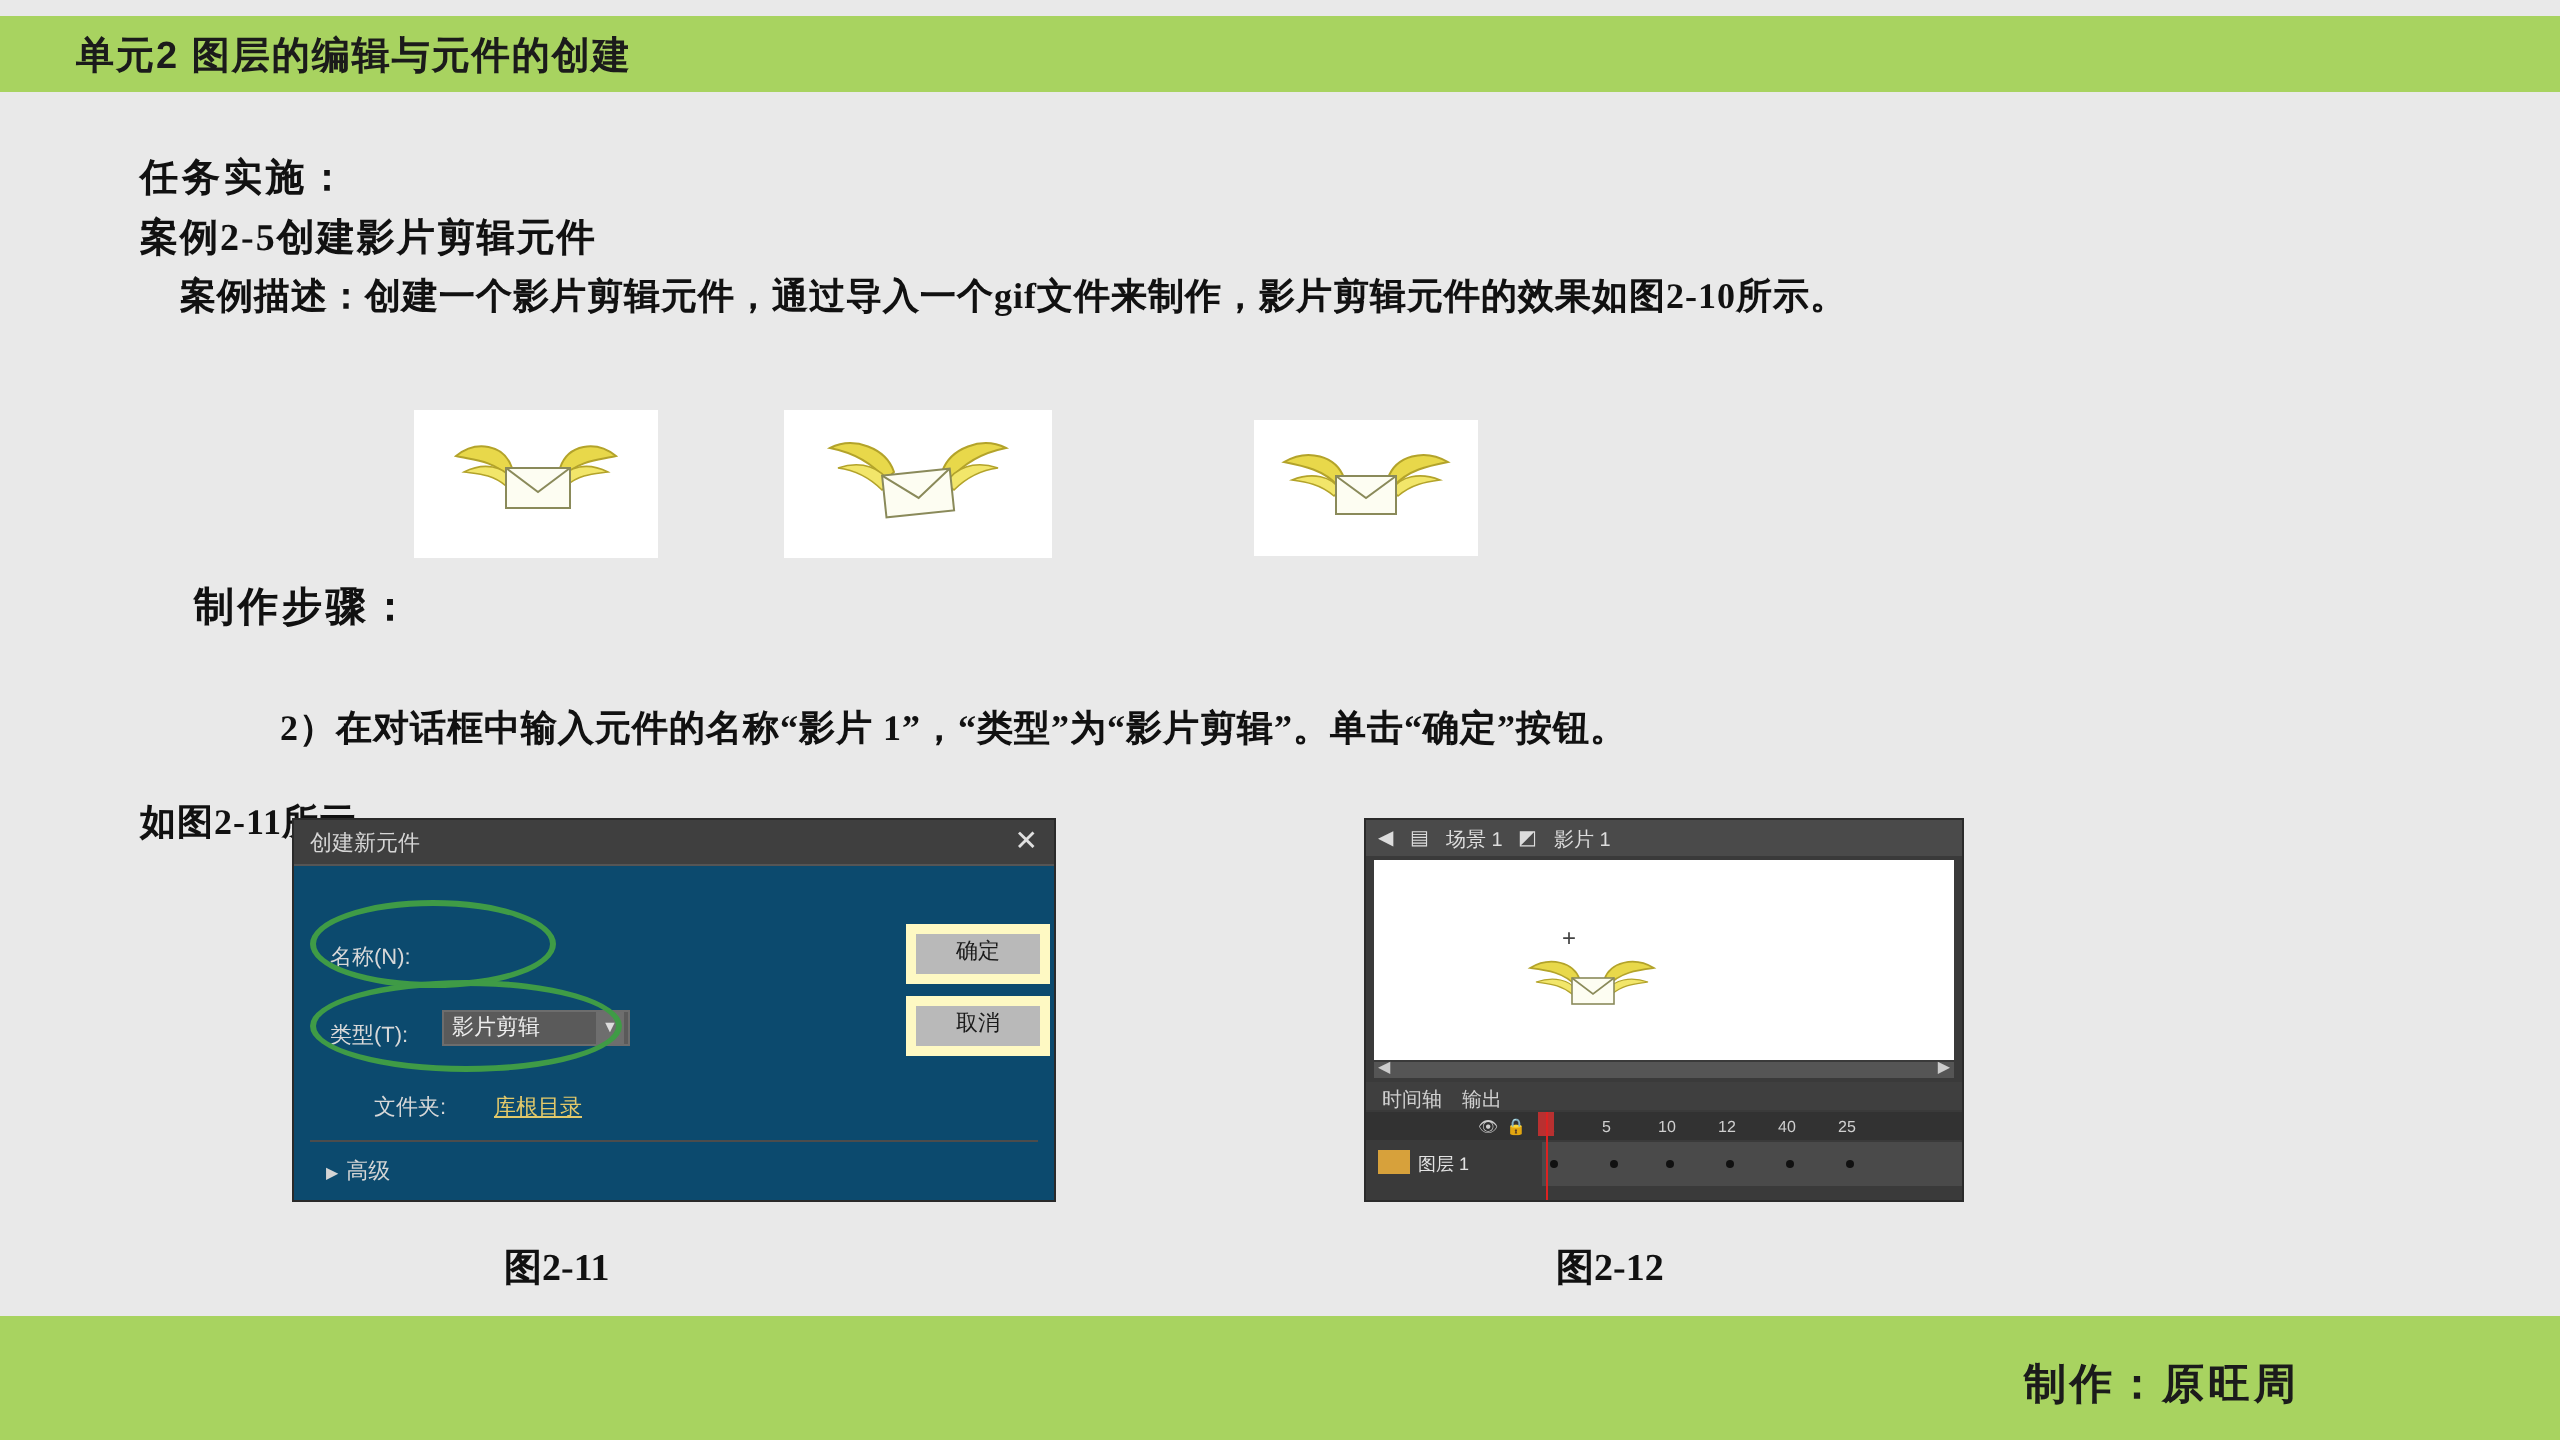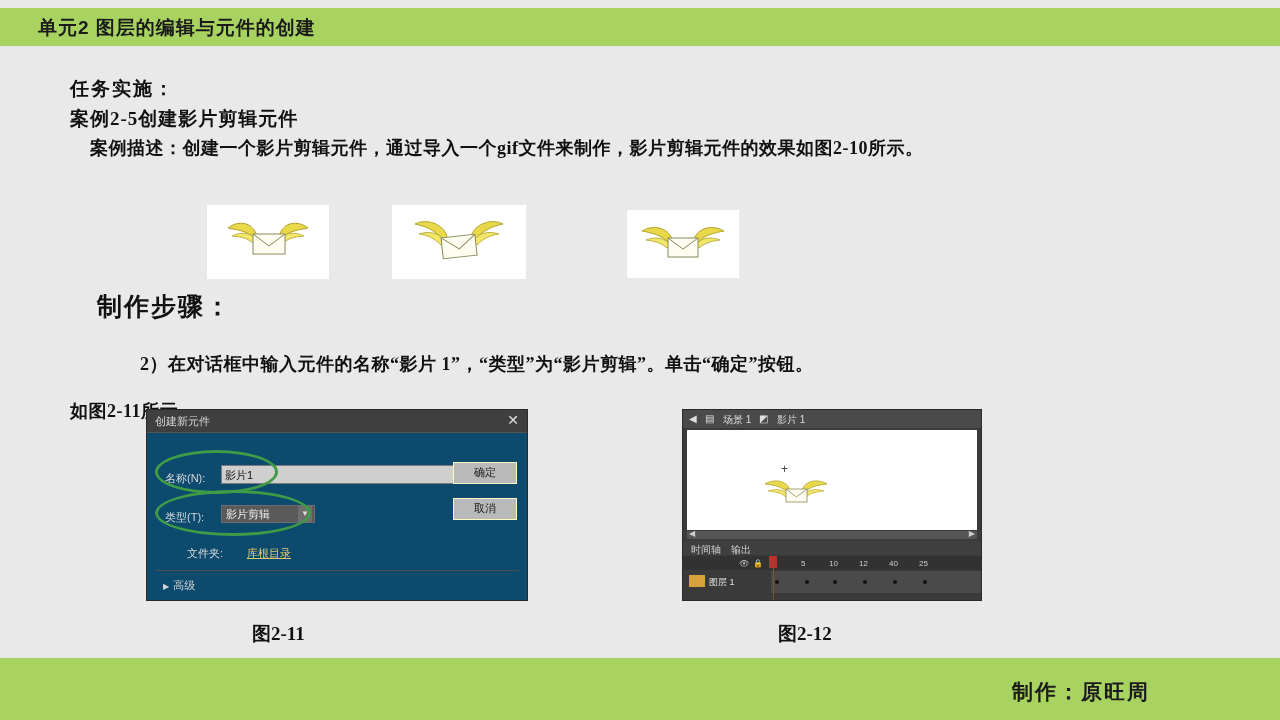--- a/index.html
+++ b/index.html
@@ -55,21 +55,21 @@
   .txt {
     position: absolute;
     color: #111;
     font-weight: bold;
     white-space: nowrap;
     font-family: "Liberation Serif", serif;
   }
   .l1 { left: 70px;  top: 76px;  font-size: 19px; letter-spacing: 2px; }
   .l2 { left: 70px;  top: 106px; font-size: 19px; letter-spacing: 1px; }
   .l3 { left: 90px;  top: 136px; font-size: 18px; letter-spacing: 0.5px; }
-  .l4 { left: 97px;  top: 290px; font-size: 25px; letter-spacing: 2px; }
+  .l4 { left: 97px;  top: 290px; font-size: 20px; letter-spacing: 2px; }
   .l5 { left: 140px; top: 320px; font-size: 18px; letter-spacing: 0.5px; }
   .l6 { left: 140px; top: 352px; font-size: 18px; letter-spacing: 0.5px; }
   .l7 { left: 70px;  top: 378px; font-size: 18px; letter-spacing: 0.5px; margin-top: 21px; }
 
   
   .frame {
     position: absolute;
     background: #fff;
     border: 1px solid #ffffff;
   }
@@ -146,21 +146,21 @@
     position: absolute;
     left: 100px; top: 136px;
     font-size: 11px;
     color: #e3c96a;
     text-decoration: underline;
   }
   .dlg-btn {
     position: absolute;
     width: 62px; height: 20px;
     background: #b9b9b9;
-    border: 1px solid #fef9c3;
+    border: 5px solid #fef9c3;
     color: #1a1a1a;
     font-size: 11px;
     text-align: center;
     line-height: 19px;
   }
   .btn-ok { left: 306px; top: 52px; }
   .btn-cancel { left: 306px; top: 88px; }
   .dlg-adv {
     position: absolute;
     left: 16px; top: 168px;
@@ -341,21 +341,20 @@
   <div class="txt l4">制作步骤：</div>
   <div class="txt l6">2）在对话框中输入元件的名称“影片 1”，“类型”为“影片剪辑”。单击“确定”按钮。</div>
   <div class="txt l7">如图2-11所示。</div>
 
   <div class="dialog">
     <div class="dlg-titlebar"></div>
     <div class="dlg-title">创建新元件</div>
     <div class="dlg-close">✕</div>
 
     <div class="dlg-label lbl-name">名称(N):</div>
-    <div class="name-input">影片1</div>
 
     <div class="dlg-label lbl-type">类型(T):</div>
     <div class="type-select">
       <span>影片剪辑</span>
       <span class="type-arrow">▼</span>
     </div>
 
     <div class="dlg-label lbl-folder">文件夹:</div>
     <div class="folder-link">库根目录</div>
 

